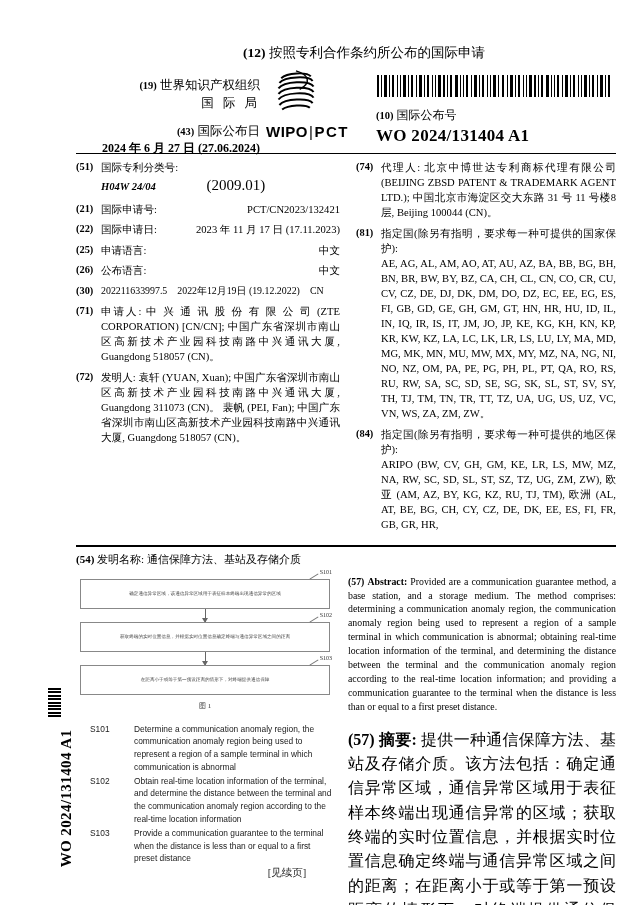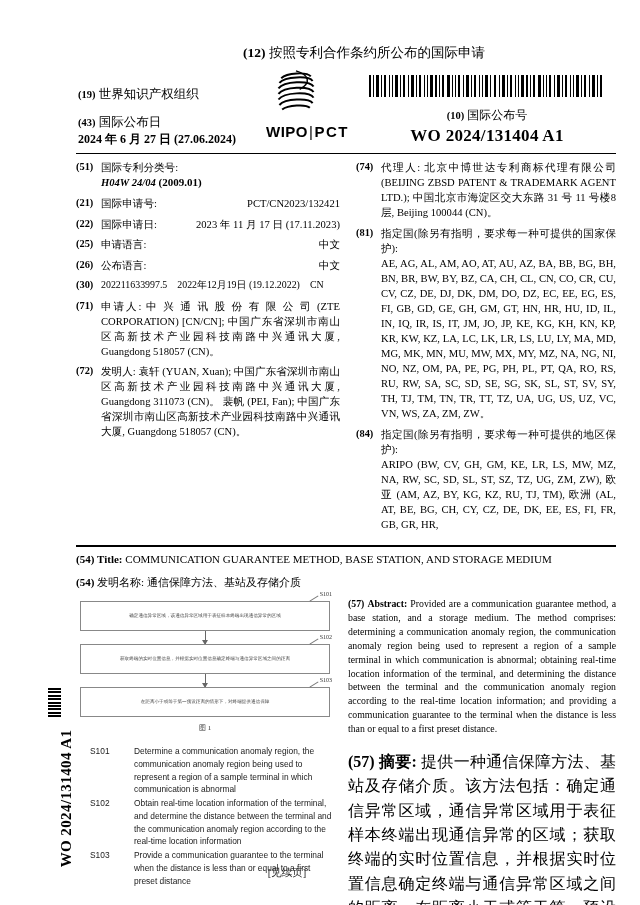--- a/index.html
+++ b/index.html
@@ -65,23 +65,23 @@
     white-space: nowrap;
   }
   .hdr-12 b { font-weight: bold; }
 
   .hdr-grid {
     position: relative;
     height: 78px;
   }
   .hdr-left {
     position: absolute;
-    left: 2px; top: 16px;
+    left: 2px; top: 7px;
     width: 182px;
-    text-align: left;
+    text-align: right;
     font-size: 12.5px;
     line-height: 1.45;
   }
   .hdr-left .l1 { white-space: nowrap; }
   .hdr-left .l2 { letter-spacing: 3px; }
   .hdr-left .l3 { margin-top: 10px; }
   .hdr-left .l4 { font-size: 12px; white-space: nowrap; }
   .small-lbl { font-size: 10.5px; font-weight: bold; }
 
   .wipo {
@@ -95,23 +95,23 @@
     font-size: 15px;
     font-weight: bold;
     letter-spacing: .5px;
     margin-top: 2px;
   }
   .wipo-word .sep { font-weight: normal; padding: 0 1px; }
   .wipo-word .pct { letter-spacing: 1.5px; }
 
   .hdr-right {
     position: absolute;
-    left: 291px; top: 6px;
+    left: 300px; top: 6px;
     width: 240px;
-    text-align: center;
+    text-align: left;
   }
   .barcode {
     height: 22px;
     width: 238px;
     margin: 0 auto 6px;
   }
   .hdr-right .pubno-lbl { font-size: 12px; }
   .hdr-right .pubno {
     font-size: 17px;
     font-weight: bold;
@@ -149,21 +149,21 @@
     flex: 0 0 25px;
     font-weight: bold;
     font-size: 10.4px;
   }
   .fld .body { flex: 1 1 auto; }
   .fld .body .row {
     display: flex;
     justify-content: space-between;
   }
   .ipc { font-weight: bold; font-style: italic; }
-  .ipc .ver { font-weight: bold; font-style: normal; font-size: 11px; }
+  .ipc .ver { font-weight: normal; font-style: normal; font-size: 15px; margin-left: 48px; }
   .justl { text-align: justify; }
   .bold { font-weight: bold; }
   .nowrap { white-space: nowrap; }
   .pri-row { display: flex; gap: 10px; font-size: 9.9px; }
 
   
   .titleline {
     font-size: 11px;
     margin-bottom: 7px;
     line-height: 1.4;
@@ -284,20 +284,21 @@
       <span>按照专利合作条约所公布的国际申请</span>
     </div>
 
     <div class="hdr-grid">
 
       <div class="hdr-left">
         <div class="l1">
           <span class="small-lbl">(19)</span>
           <span>世界知识产权组织</span>
         </div>
+        <div class="l2">国 际 局</div>
         <div class="l3">
           <span class="small-lbl">(43)</span>
           <span>国际公布日</span>
         </div>
         <div class="l4 bold">2024 年 6 月 27 日 (27.06.2024)</div>
       </div>
 
       <div class="wipo">
         <svg class="wipo-mark" viewBox="0 0 60 52" width="60" height="48">
           <g fill="none" stroke="#000" stroke-width="2.1">
@@ -501,25 +502,20 @@
           </div>
         </div>
 
       </div>
     </div>
 
     <hr class="rule-thick">
 
     <div class="titleline">
       <span class="code">(54)</span>
-      <span class="lbl">Title:</span>
-      <span>COMMUNICATION GUARANTEE METHOD, BASE STATION, AND STORAGE MEDIUM</span>
-    </div>
-    <div class="titleline">
-      <span class="code">(54)</span>
       <span>发明名称:</span>
       <span>通信保障方法、基站及存储介质</span>
     </div>
 
     <div class="lower">
 
       <div class="lower-l">
         <div class="figure">
 
           <div style="position:relative">

